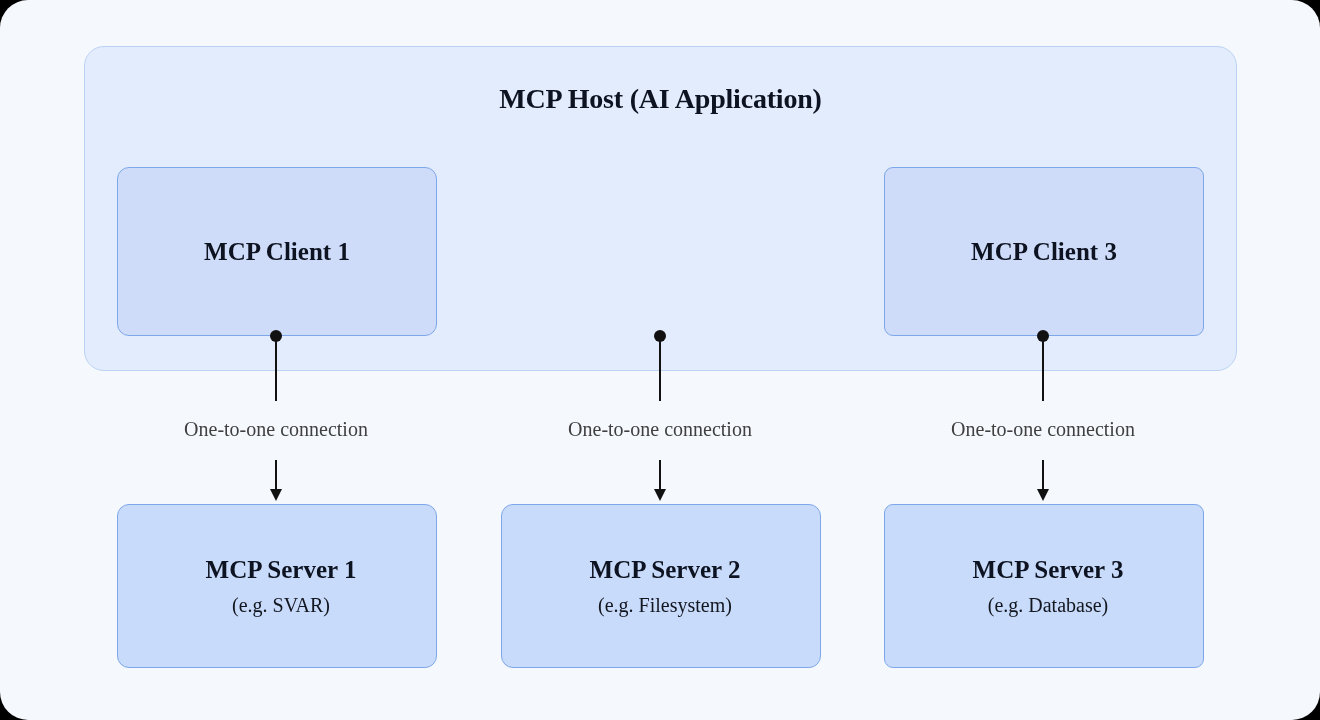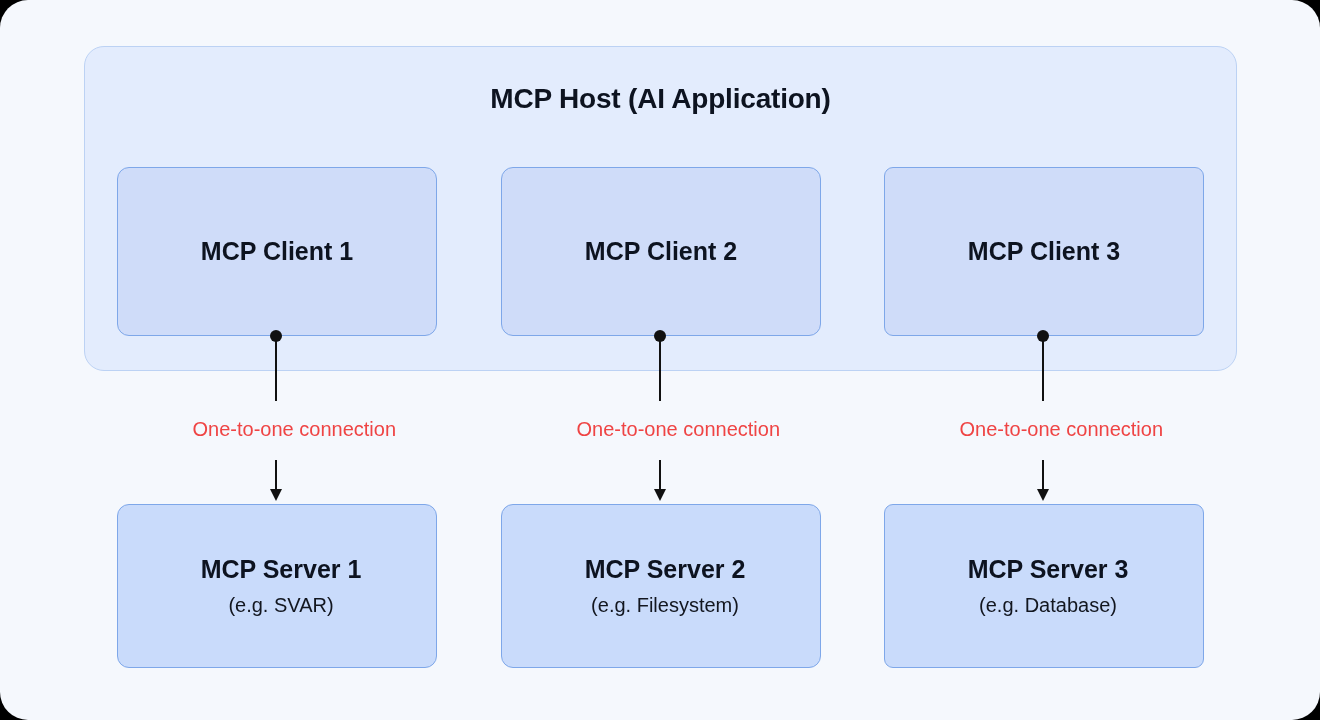--- a/index.html
+++ b/index.html
@@ -15,20 +15,21 @@
   }
 
   #page {
     position: relative;
     width: 1320px;
     height: 720px;
     background: #f5f8fd;
     border-radius: 28px;
     overflow: hidden;
     box-sizing: border-box;
+    font-family: Liberation Serif, serif;
   }
 
   
   #host-panel {
     position: absolute;
     left: 84px;
     top: 46px;
     width: 1153px;
     height: 325px;
     background: #e3ecfd;
@@ -125,23 +126,23 @@
     width: 2px;
     height: 65px;
     background: #111111;
   }
 
   .conn-label {
     position: absolute;
     left: 0;
     top: 88px;
     width: 240px;
-    text-align: right;
+    text-align: center;
     font-size: 20px;
-    color: #ef4444;
+    color: #404040;
     white-space: nowrap;
   }
 
   .conn-line-bottom {
     position: absolute;
     left: 119px;
     top: 130px;
     width: 2px;
     height: 30px;
     background: #111111;
@@ -165,23 +166,20 @@
 
   <div id="host-panel">
     <div id="host-title">MCP Host (AI Application)</div>
 
   </div>
 
   <div class="node-box client-box col-1">
     <div class="node-title">MCP Client 1</div>
   </div>
 
-  <div class="node-box client-box col-2">
-    <div class="node-title">MCP Client 2</div>
-  </div>
 
   <div class="node-box client-box col-3">
     <div class="node-title">MCP Client 3</div>
   </div>
 
   <div class="connector conn-1">
     <div class="conn-dot"></div>
     <div class="conn-line-top"></div>
     <div class="conn-label">One-to-one connection</div>
     <div class="conn-line-bottom"></div>

